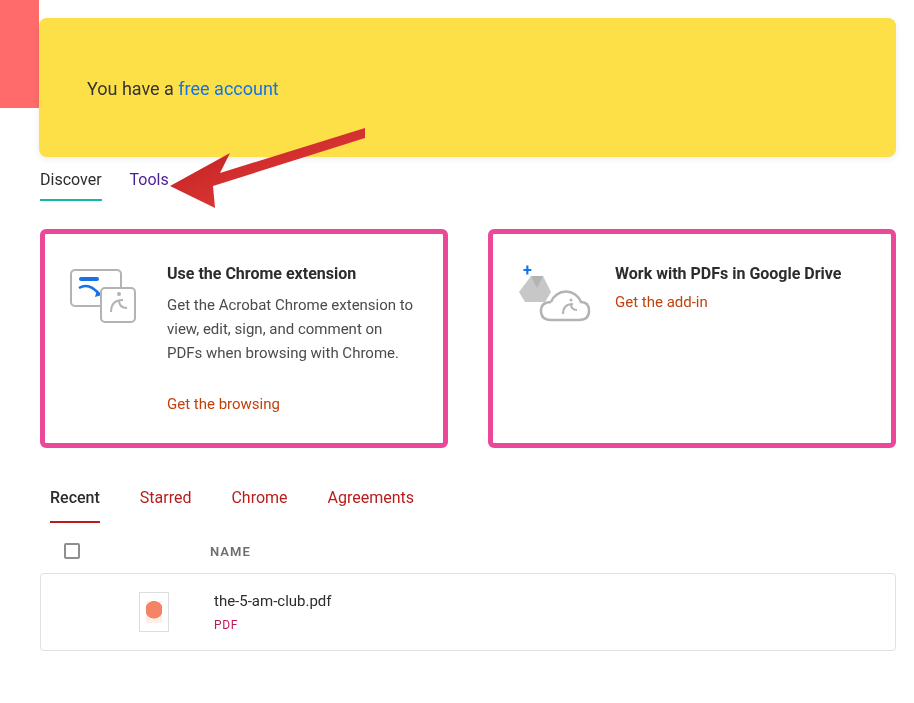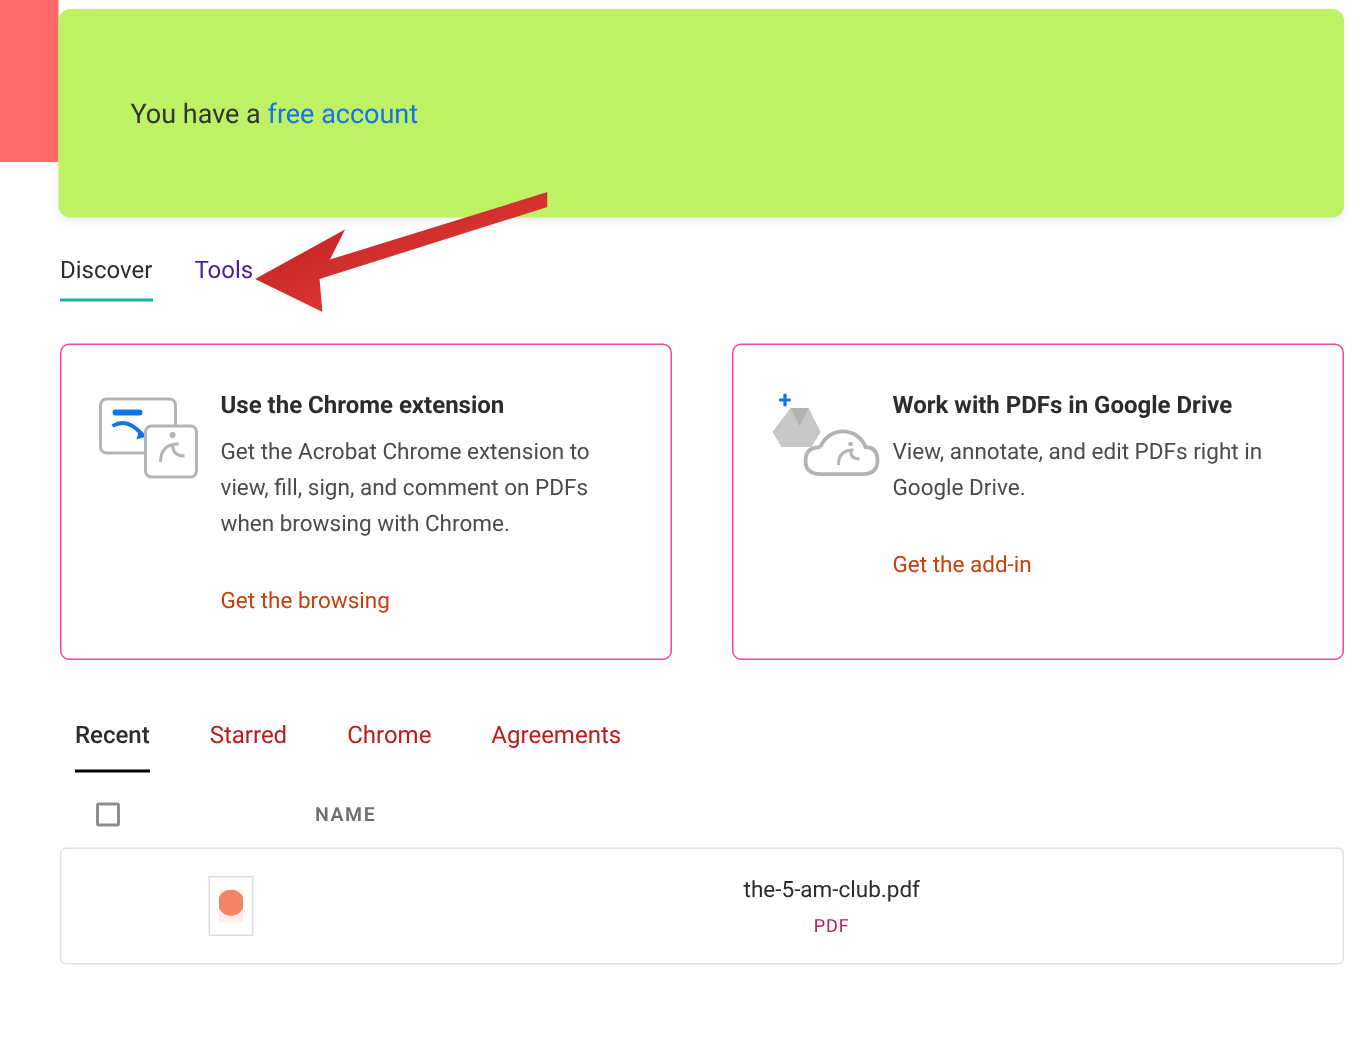--- a/index.html
+++ b/index.html
@@ -18,24 +18,24 @@
     .red-accent {
       position: absolute;
       top: 0;
       left: 0;
       width: 39px;
       height: 108px;
       background: #ff6b6b;
     }
     .banner-card {
       position: absolute;
-      top: 6px;
+      top: 18px;
       left: 39px;
       right: 18px;
-      background: #bef264;
+      background: #fde047;
       border-radius: 8px;
       padding: 60px 48px 58px 48px;
       box-shadow: 0 2px 6px rgba(0,0,0,0.08);
     }
     .banner-text {
       font-size: 18px;
       color: #333;
     }
     .banner-text .link {
       color: #1473e6;
@@ -72,25 +72,25 @@
       color: #2c2c2c;
       border-bottom: 2px solid #14b8a6;
     }
     .cards-row {
       display: flex;
       gap: 40px;
       margin-bottom: 40px;
     }
     .promo-card {
       flex: 1;
-      border: 1px solid #ec4899;
+      border: 5px solid #ec4899;
       border-radius: 6px;
       padding: 30px 28px 30px 24px;
       display: flex;
-      gap: 8px;
+      gap: 24px;
     }
     .promo-icon {
       flex-shrink: 0;
       width: 74px;
       height: 60px;
     }
     .promo-body {
       flex: 1;
     }
     .promo-title {
@@ -119,21 +119,21 @@
     .file-tab {
       font-size: 16px;
       color: #b91c1c;
       padding-bottom: 14px;
       cursor: pointer;
       border-bottom: 2px solid transparent;
     }
     .file-tab.active {
       color: #2c2c2c;
       font-weight: 500;
-      border-bottom: 2px solid #000000;
+      border-bottom: 2px solid #b91c1c;
     }
     .table-header {
       display: flex;
       align-items: center;
       padding: 20px 0 14px 0;
       text-align: center;
     }
     .checkbox-col {
       width: 170px;
       padding-left: 24px;
@@ -151,21 +151,20 @@
       color: #6e6e6e;
       letter-spacing: 0.08em;
     }
     .file-row {
       display: flex;
       align-items: center;
       border: 1px solid #e1e1e1;
       border-radius: 4px;
       padding: 18px 0;
       cursor: pointer;
-      text-align: center;
     }
     .file-checkbox-cell {
       width: 98px;
     }
     .thumb-cell {
       width: 75px;
     }
     .file-thumb {
       width: 30px;
       height: 40px;
@@ -232,39 +231,38 @@
           <rect x="10" y="13" width="20" height="4" rx="2" fill="#1473e6"></rect>
           <path d="M 10 24 Q 20 18 30 30" fill="none" stroke="#1473e6" stroke-width="2.5"></path>
           <polygon points="28,26 33,31 26,33" fill="#1473e6"></polygon>
           <rect x="32" y="24" width="34" height="34" rx="4" fill="#fff" stroke="#b3b3b3" stroke-width="2"></rect>
           <path d="M 42 48 q 0 -12 12 -12 M 50 36 q 0 8 8 8" fill="none" stroke="#b3b3b3" stroke-width="2"></path>
           <circle cx="50" cy="30" r="2" fill="#b3b3b3"></circle>
         </svg>
       </div>
       <div class="promo-body">
         <div class="promo-title">Use the Chrome extension</div>
-        <div class="promo-desc">Get the Acrobat Chrome extension to view, fill, sign, and comment on PDFs when browsing with Chrome.</div>
+        <div class="promo-desc">Get the Acrobat Chrome extension to view, edit, sign, and comment on PDFs when browsing with Chrome.</div>
         <div class="promo-link">Get the browsing</div>
       </div>
     </div>
 
     <div class="promo-card">
       <div class="promo-icon">
         <svg viewBox="0 0 74 60" width="74" height="60">
           <text x="6" y="12" font-size="16" fill="#1473e6" font-weight="700">+</text>
           <polygon points="14,12 26,12 34,28 28,38 8,38 2,28" fill="#c7c7c7"></polygon>
           <polygon points="14,12 26,12 20,24" fill="#b3b3b3"></polygon>
           <path d="M 34 38 a 16 16 0 0 1 30 0 q 8 0 8 9 q 0 9 -10 9 l -28 0 q -10 0 -10 -9 q 0 -9 10 -9" fill="none" stroke="#b3b3b3" stroke-width="2.5"></path>
           <path d="M 46 50 q 0 -10 10 -10 M 54 40 q 0 6 6 6" fill="none" stroke="#b3b3b3" stroke-width="2"></path>
           <circle cx="54" cy="36" r="1.5" fill="#b3b3b3"></circle>
         </svg>
       </div>
       <div class="promo-body">
         <div class="promo-title">Work with PDFs in Google Drive</div>
-        <div class="promo-desc">View, annotate, and edit PDFs right in Google Drive.</div>
         <div class="promo-link">Get the add-in</div>
       </div>
     </div>
 
   </div>
 
   <div class="file-tabs">
     <div class="file-tab active">Recent</div>
     <div class="file-tab">Starred</div>
     <div class="file-tab">Chrome</div>

